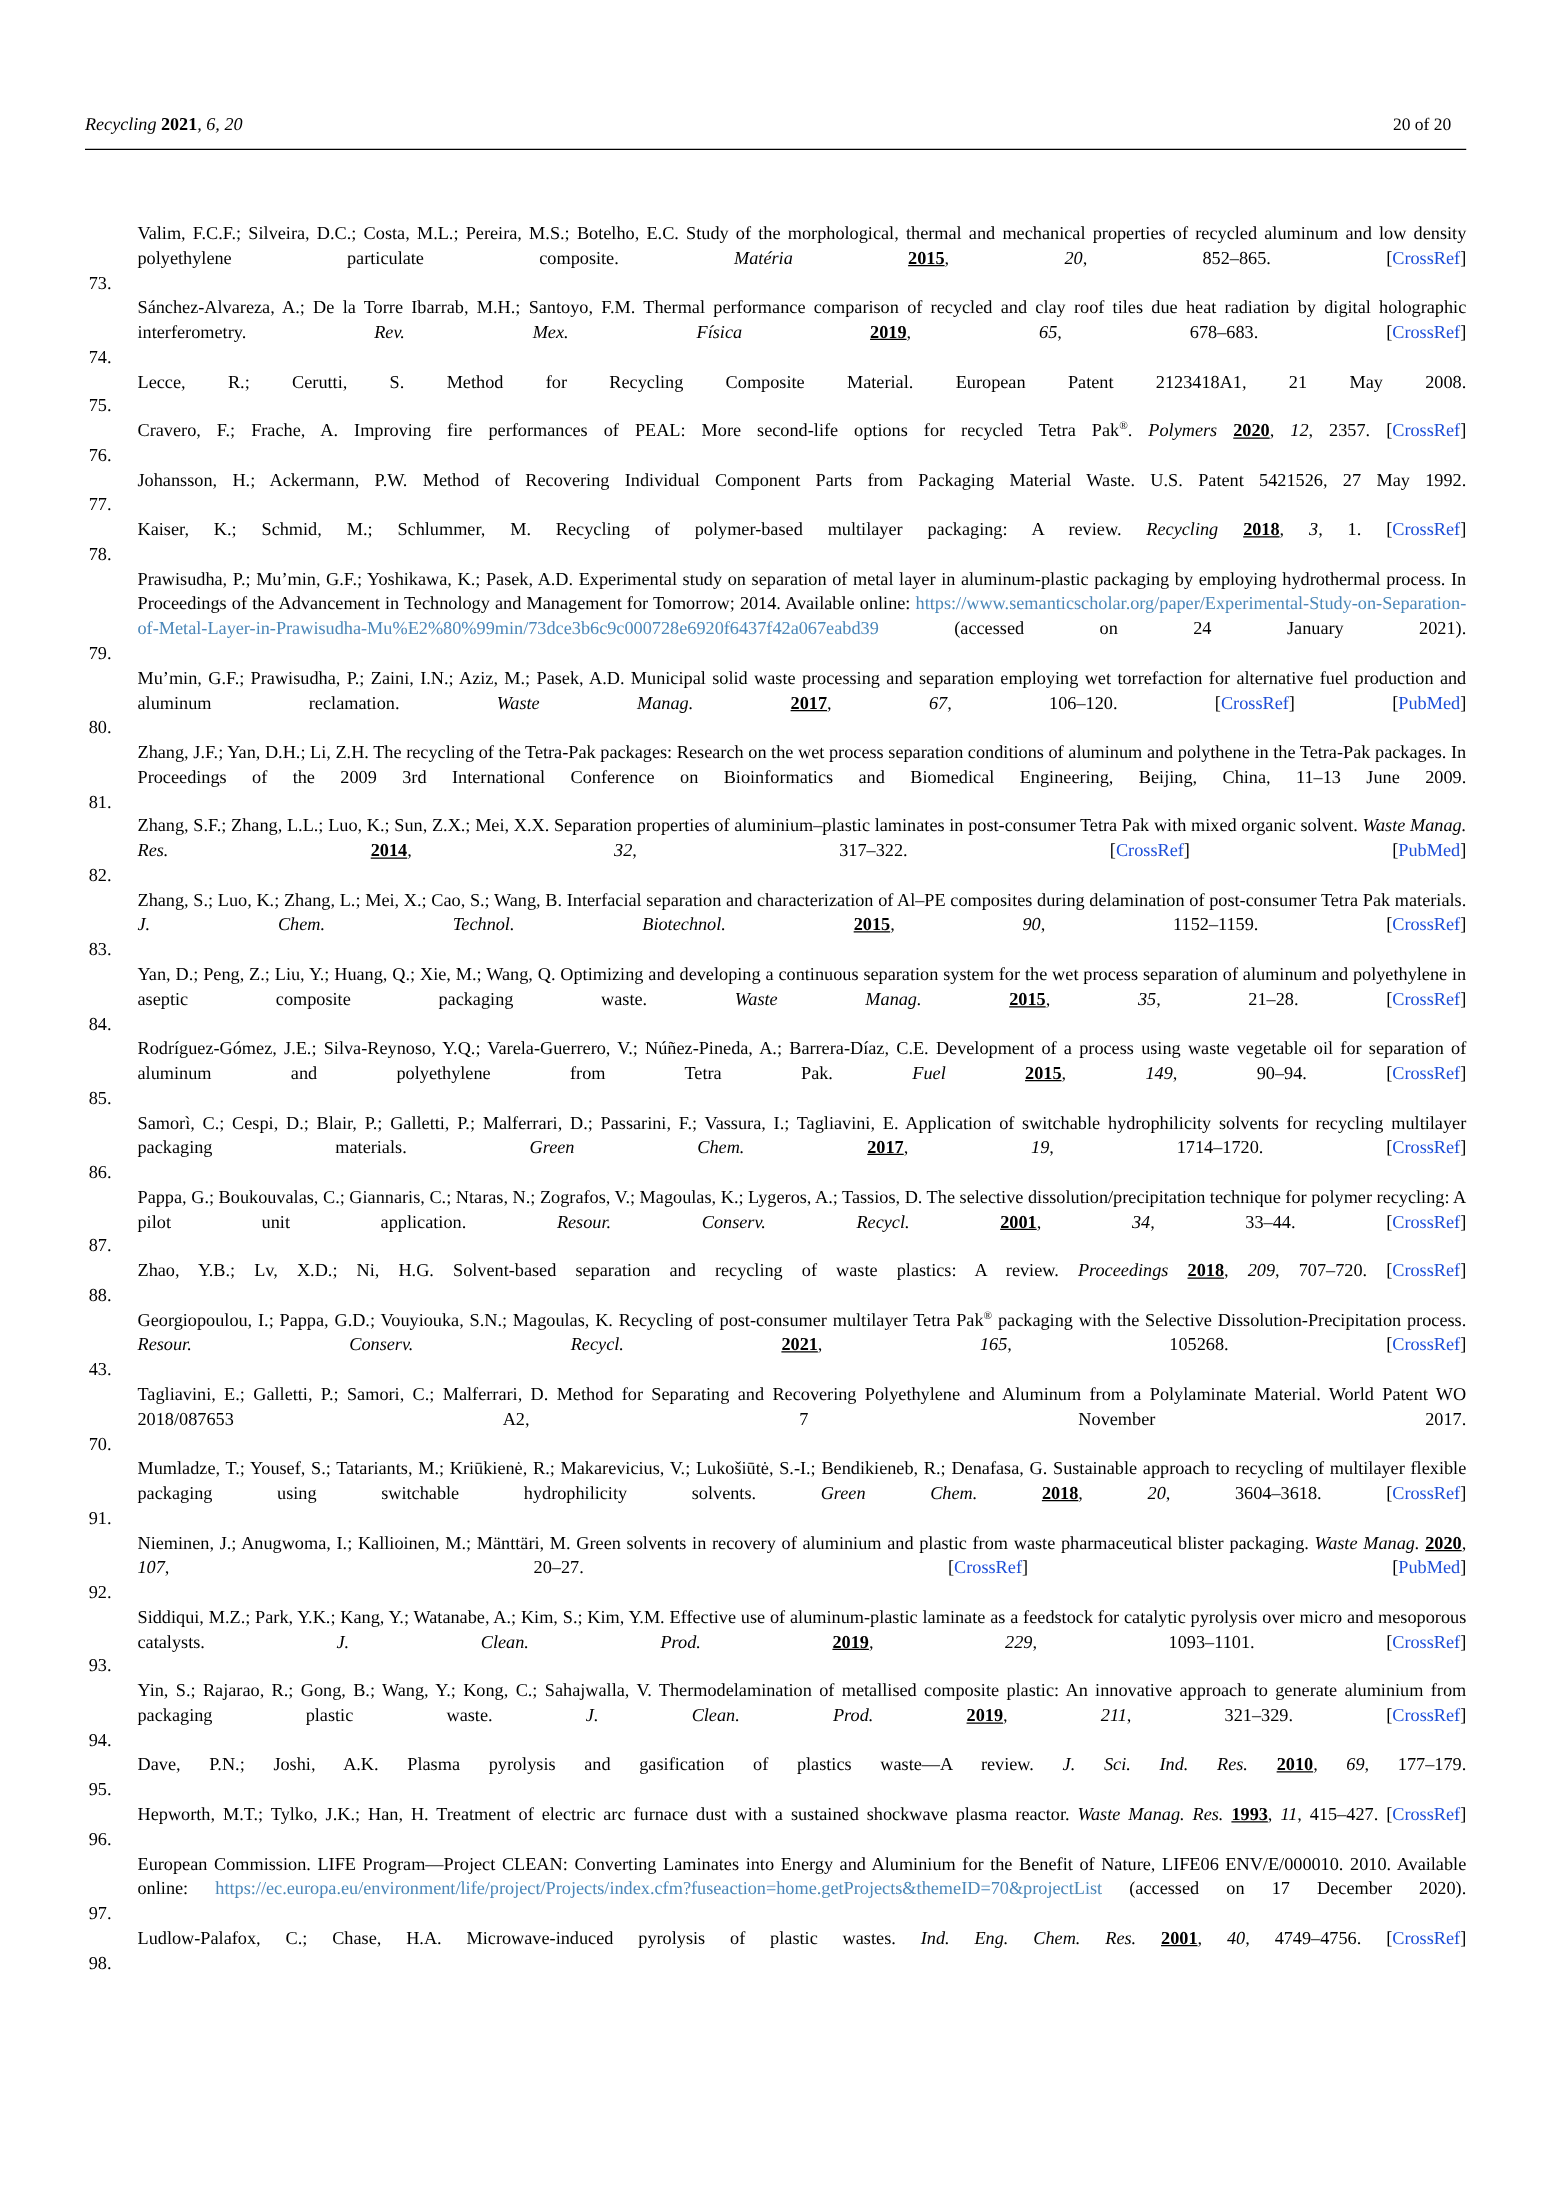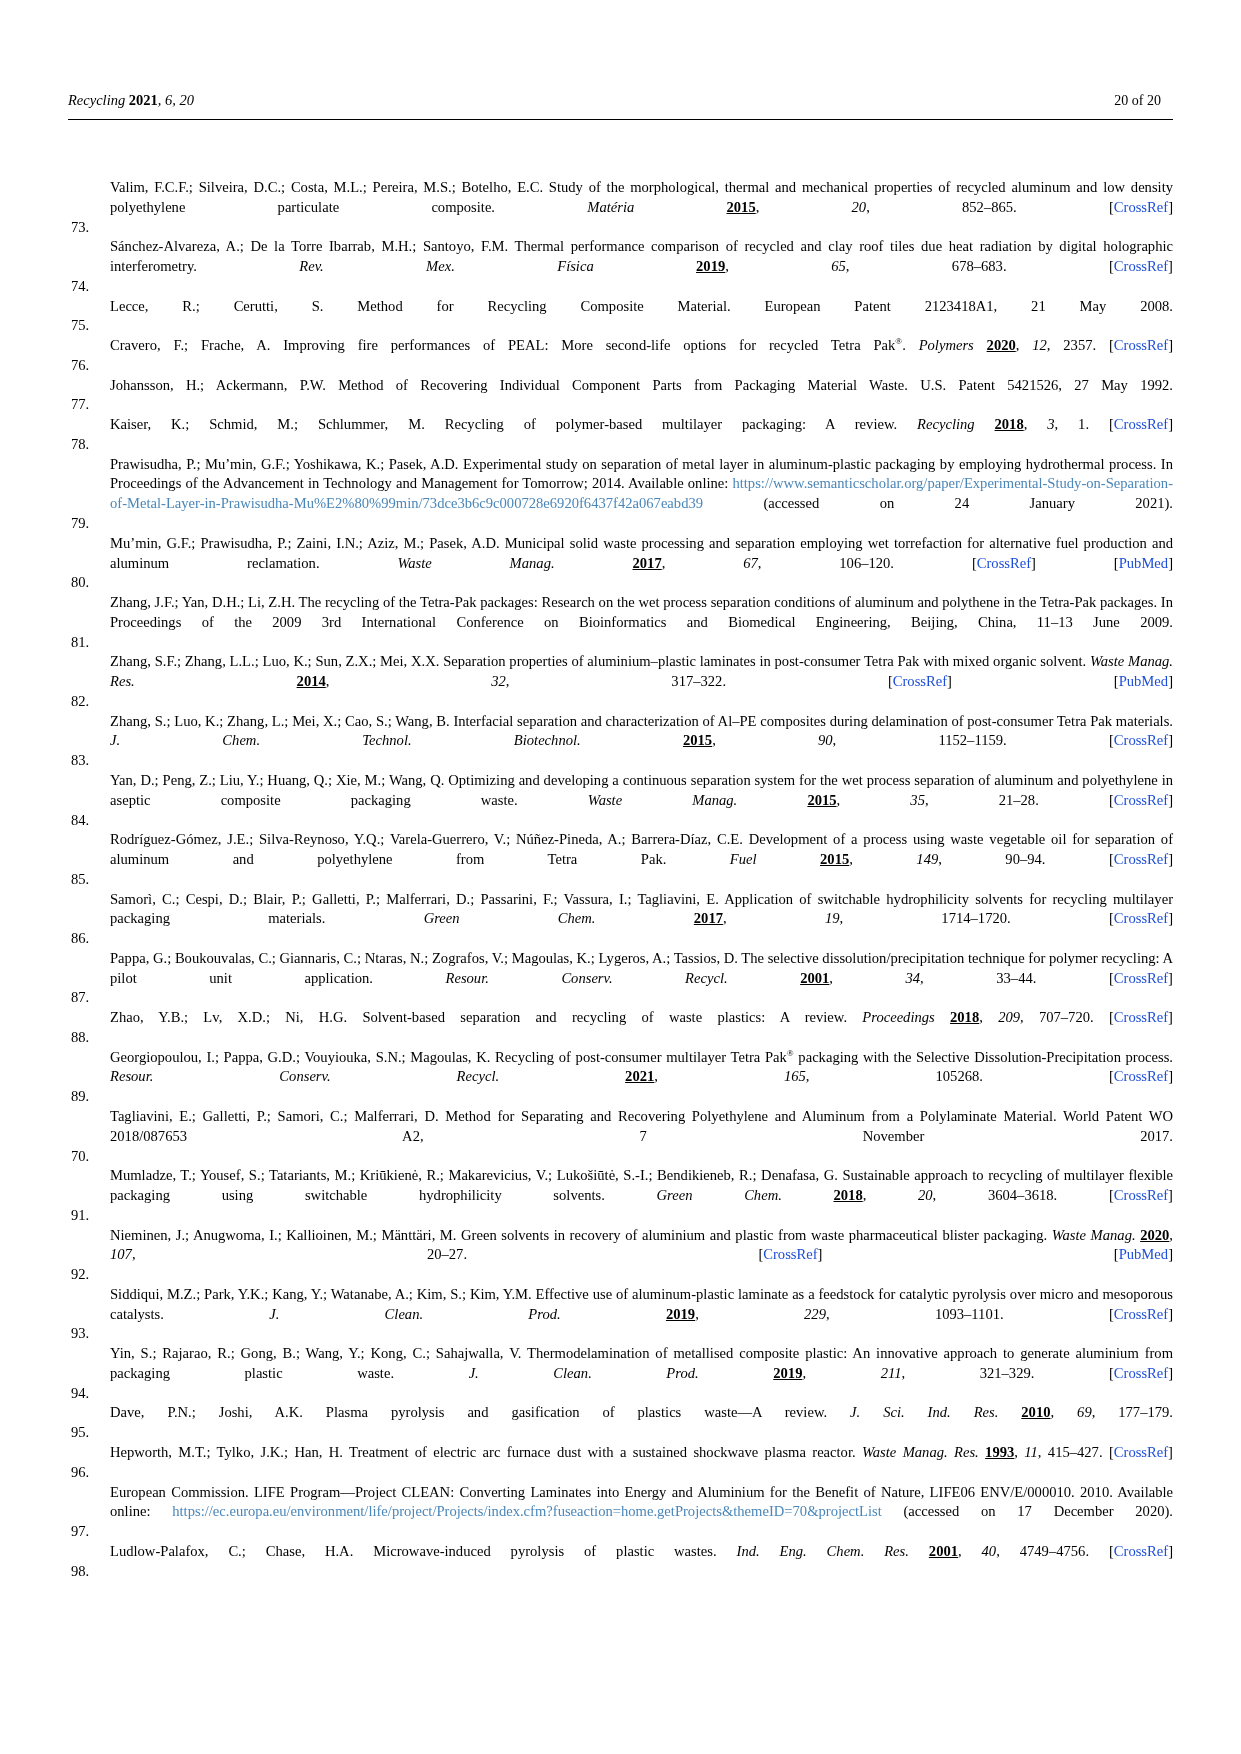--- a/index.html
+++ b/index.html
@@ -183,21 +183,21 @@
       </div>
       <div class="ref-item">
         <div class="ref-num">87.</div>
         <div class="ref-body">Pappa, G.; Boukouvalas, C.; Giannaris, C.; Ntaras, N.; Zografos, V.; Magoulas, K.; Lygeros, A.; Tassios, D. The selective dissolution/precipitation technique for polymer recycling: A pilot unit application. <i>Resour. Conserv. Recycl.</i> <b>2001</b>, <i>34</i>, 33–44. [<a class="link" href="#">CrossRef</a>]</div>
       </div>
       <div class="ref-item">
         <div class="ref-num">88.</div>
         <div class="ref-body">Zhao, Y.B.; Lv, X.D.; Ni, H.G. Solvent-based separation and recycling of waste plastics: A review. <i>Proceedings</i> <b>2018</b>, <i>209</i>, 707–720. [<a class="link" href="#">CrossRef</a>]</div>
       </div>
       <div class="ref-item">
-        <div class="ref-num">89.</div>
+        <div class="ref-num">43.</div>
         <div class="ref-body">Georgiopoulou, I.; Pappa, G.D.; Vouyiouka, S.N.; Magoulas, K. Recycling of post-consumer multilayer Tetra Pak<sup>®</sup> packaging with the Selective Dissolution-Precipitation process. <i>Resour. Conserv. Recycl.</i> <b>2021</b>, <i>165</i>, 105268. [<a class="link" href="#">CrossRef</a>]</div>
       </div>
       <div class="ref-item">
         <div class="ref-num">70.</div>
         <div class="ref-body">Tagliavini, E.; Galletti, P.; Samori, C.; Malferrari, D. Method for Separating and Recovering Polyethylene and Aluminum from a Polylaminate Material. World Patent WO 2018/087653 A2, 7 November 2017.</div>
       </div>
       <div class="ref-item">
         <div class="ref-num">91.</div>
         <div class="ref-body">Mumladze, T.; Yousef, S.; Tatariants, M.; Kriūkienė, R.; Makarevicius, V.; Lukošiūtė, S.-I.; Bendikieneb, R.; Denafasa, G. Sustainable approach to recycling of multilayer flexible packaging using switchable hydrophilicity solvents. <i>Green Chem.</i> <b>2018</b>, <i>20</i>, 3604–3618. [<a class="link" href="#">CrossRef</a>]</div>
       </div>

